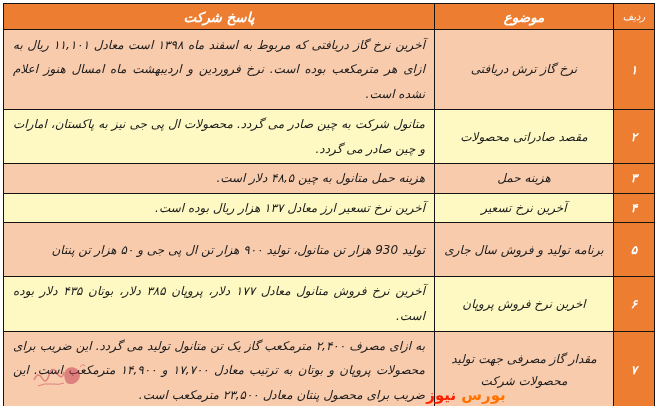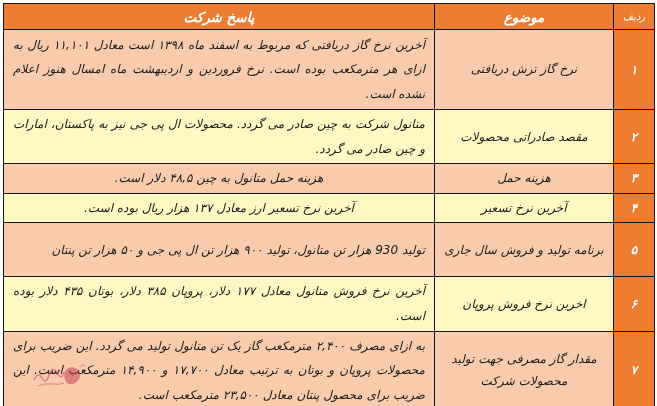--- a/index.html
+++ b/index.html
@@ -20,21 +20,21 @@
   th.h-answer,th.h-subject{font-size:13.5px;font-weight:bold;}
   th.h-no{font-size:10px;font-weight:normal;}
 
   td.no{background:#ED7D31;color:#ffffff;font-weight:bold;text-align:center;font-size:12px;}
   tr.odd  td.txt{background:#F8CBAD;}
   tr.even td.txt{background:#fef9c3;}
 
   td.subject{text-align:center;font-size:12px;line-height:1.85;padding:2px 2px;color:#1c1c1c;}
   td.answer{font-size:12px;line-height:2.05;padding:2px 9px;color:#1c1c1c;}
   td.answer.justify{text-align:justify;text-justify:inter-word;}
-  td.answer.center{text-align:center;}
+  td.answer.center{}
 
   tr.r1{height:80px;}
   tr.r2{height:49px;}
   tr.r3{height:27px;}
   tr.r4{height:26px;}
   tr.r5{height:54px;}
   tr.r6{height:51px;}
   tr.r7{height:72px;}
 
   .stamp{position:absolute;left:30px;top:361px;width:58px;height:32px;opacity:.5;pointer-events:none;}
@@ -103,14 +103,18 @@
     </tbody>
   </table>
 
   <svg class="stamp" viewBox="0 0 58 32" xmlns="http://www.w3.org/2000/svg">
     <path d="M36 21 C30 9 40 3 47 8 C53 13 49 23 41 23 C38.7 23 36.8 22.4 36 21 Z" fill="#c43a50"></path>
     <path d="M4 19 q4 -9 8 -2 t7 -3 t8 -2 t7 -1" stroke="#c43a50" stroke-width="1.5" fill="none"></path>
     <path d="M8 25 q6 -3 14 -2 t12 -1" stroke="#c43a50" stroke-width="1" fill="none"></path>
     <path d="M50 6 q3 -4 5 -1" stroke="#c43a50" stroke-width="1" fill="none"></path>
   </svg>
 
+  <div class="news-wm">
+    <span class="w-right">بورس</span>
+    <span class="w-left">نیوز</span>
+  </div>
 
 </div>
 
 </body></html>

